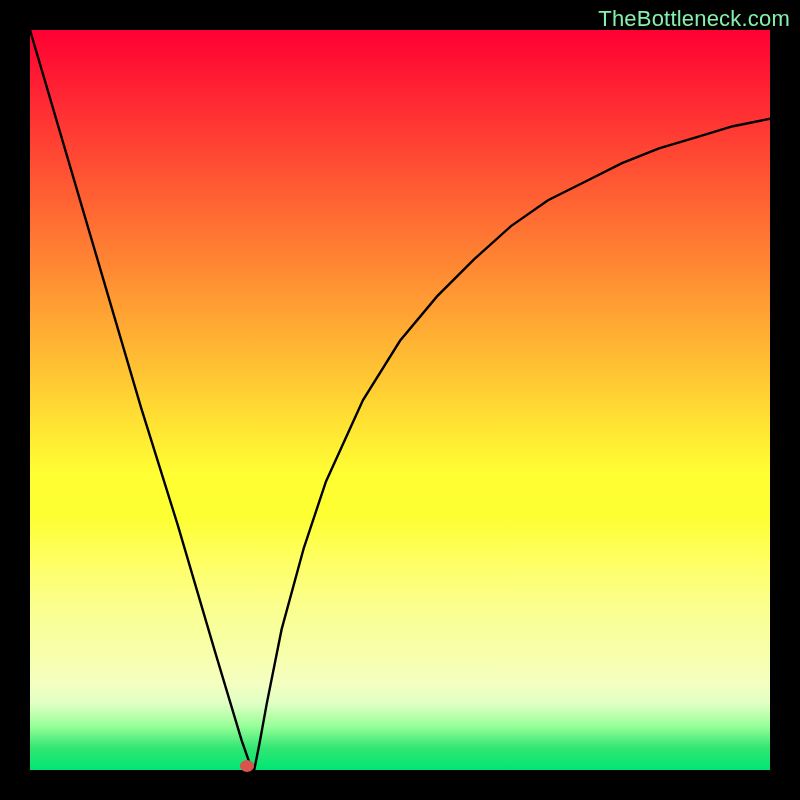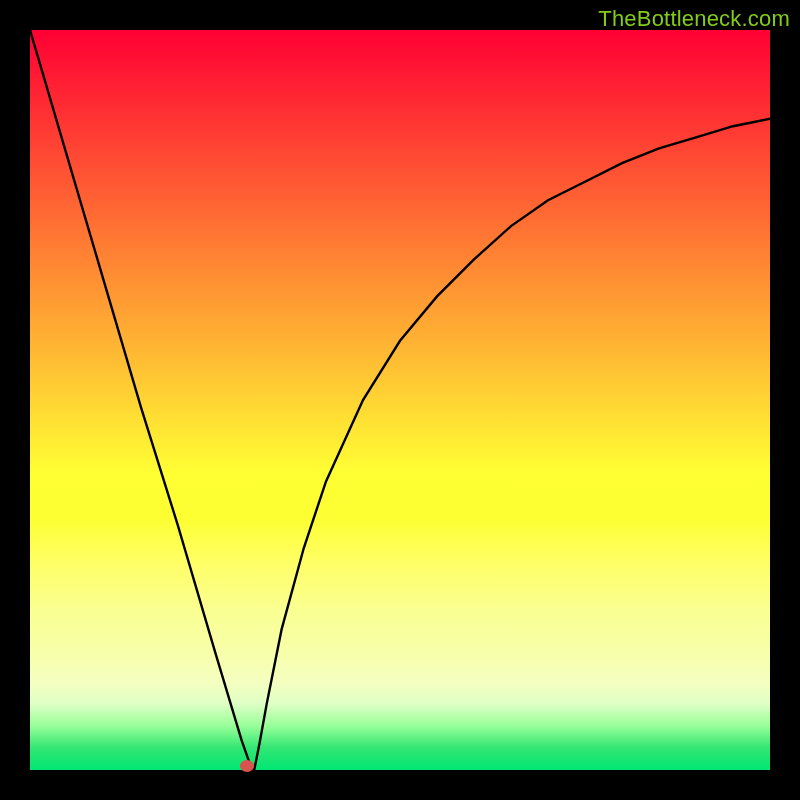--- a/index.html
+++ b/index.html
@@ -58,21 +58,21 @@
     width: 14px;
     height: 12px;
     background: #d9534f;
     border-radius: 50%;
     transform: translate(-50%, -50%);
   }
   .watermark {
     position: absolute;
     top: 6px;
     right: 10px;
-    color: #84cc16;
+    color: #86efac;
     font-size: 22px;
     font-weight: 500;
     letter-spacing: 0.2px;
     pointer-events: none;
     user-select: none;
   }
 </style>
 </head>
 <body>
 

